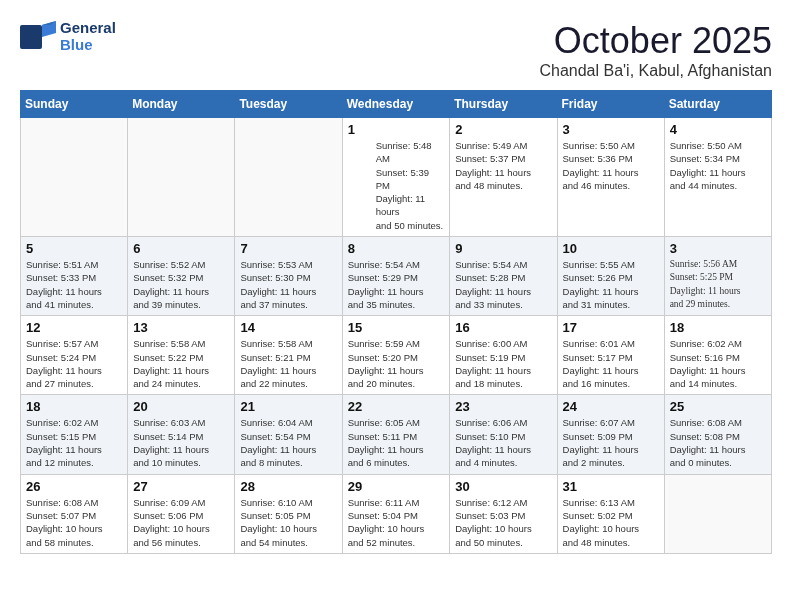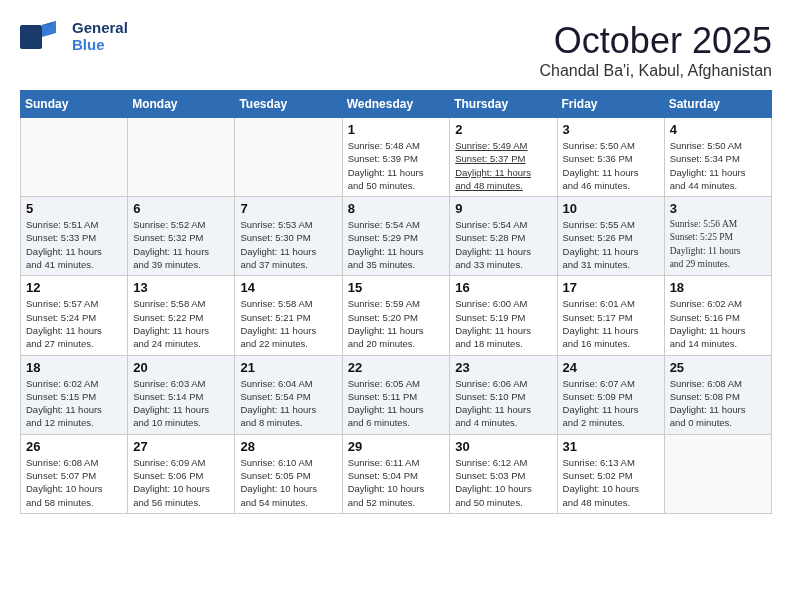--- a/index.html
+++ b/index.html
@@ -73,21 +73,21 @@
     }
     .row-shaded td {
       background-color: #f0f4f8;
     }
   </style>
 </head>
 <body>
 
 <div class="header-section">
   <div class="logo">
-    <div style="display:flex;align-items:center;gap:16px;justify-content:flex-end;">
+    <div style="display:flex;align-items:center;gap:4px;justify-content:flex-end;">
       <div style="position:relative;width:36px;height:32px;">
         <svg width="36" height="32" viewBox="0 0 36 32">
           <rect x="0" y="4" width="22" height="24" rx="2" fill="#1a3a6b"></rect>
           <polygon points="22,4 36,0 36,12 22,16" fill="#3a7bd5"></polygon>
           <polygon points="22,4 36,0 30,4" fill="#2e6db4"></polygon>
         </svg>
       </div>
       <div>
         <div style="font-size:15px;font-weight:bold;color:#1a3a6b;line-height:1.1;">General</div>
         <div style="font-size:15px;font-weight:bold;color:#3a7bd5;line-height:1.1;">Blue</div>
@@ -112,28 +112,28 @@
         <th>Saturday</th>
       </tr>
   </thead>
   <tbody id="calendar-body">
   <tr>
         <td class="empty"></td>
         <td class="empty"></td>
         <td class="empty"></td>
         <td>
           <div class="day-number">1</div>
-          <div class="day-info" style="white-space: pre-line;">Sunrise: 5:48 AM
+          <div class="day-info" style="white-space: pre-line; margin-left: 28px;">Sunrise: 5:48 AM
 Sunset: 5:39 PM
 Daylight: 11 hours
 and 50 minutes.</div>
         </td>
         <td>
           <div class="day-number">2</div>
-          <div class="day-info" style="white-space: pre-line; text-decoration: underline;">Sunrise: 5:49 AM
+          <div class="day-info" style="white-space: pre-line;">Sunrise: 5:49 AM
 Sunset: 5:37 PM
 Daylight: 11 hours
 and 48 minutes.</div>
         </td>
         <td>
           <div class="day-number">3</div>
           <div class="day-info" style="white-space: pre-line;">Sunrise: 5:50 AM
 Sunset: 5:36 PM
 Daylight: 11 hours
 and 46 minutes.</div>

